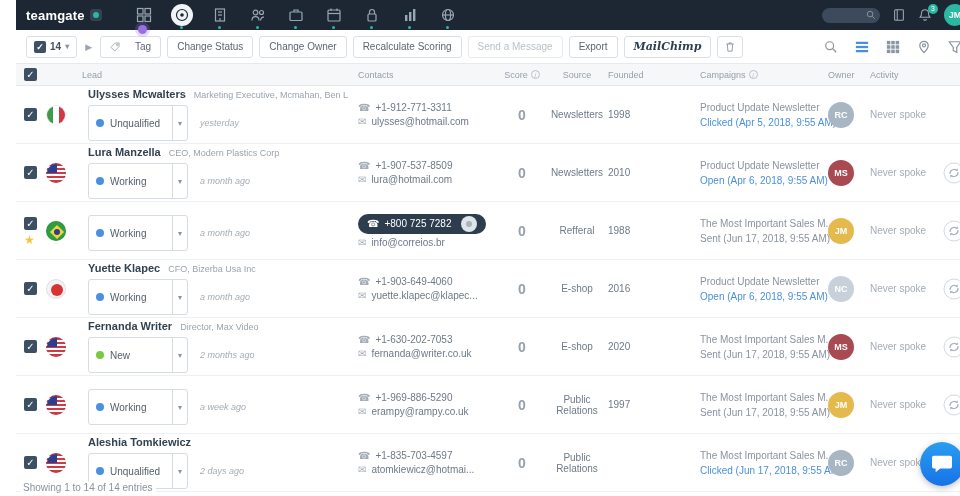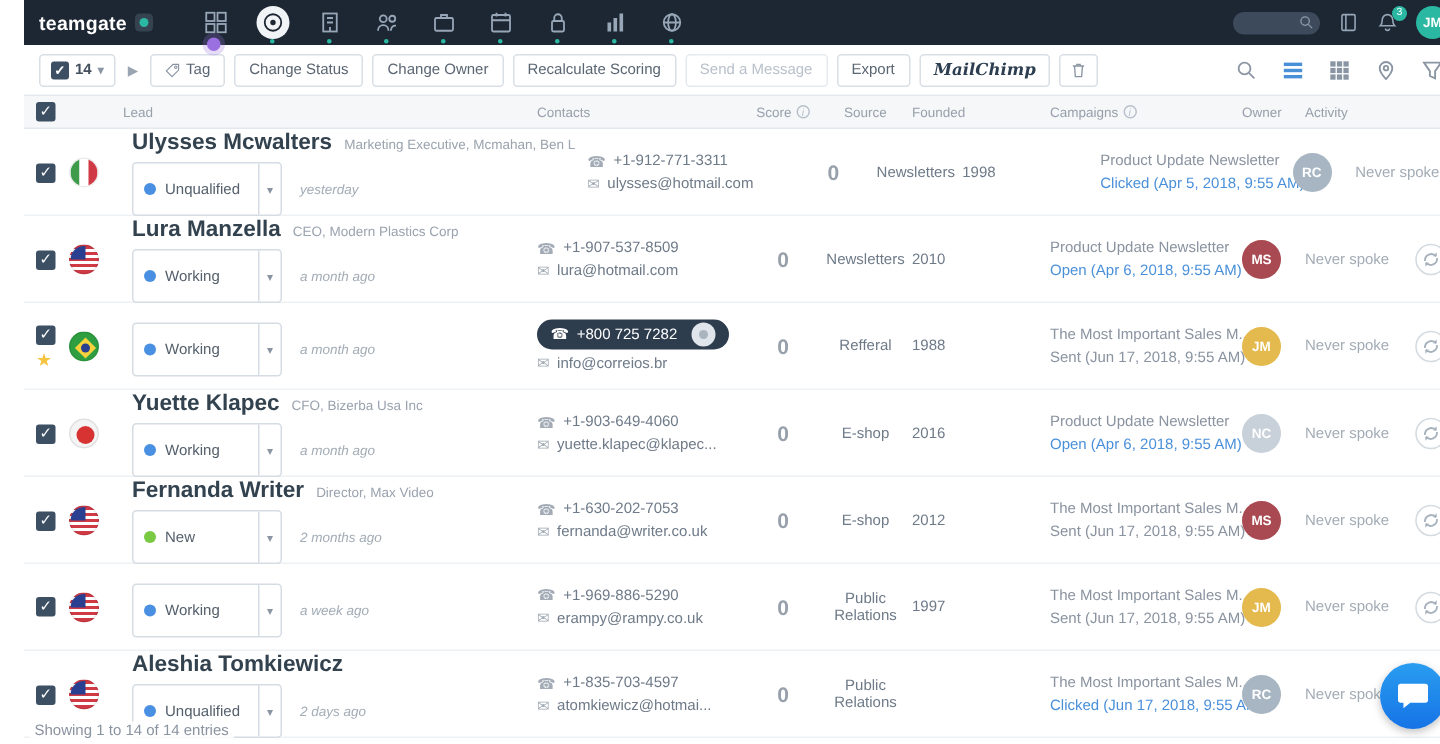--- a/index.html
+++ b/index.html
@@ -28,21 +28,21 @@
   .bell svg { stroke:#97a7b8; fill:none; stroke-width:1.2; }
   .badge { position:absolute; top:-4px; right:-6px; min-width:10px; height:10px; border-radius:5px; background:#2bb8a3; color:#fff; font-size:7px; line-height:10px; text-align:center; padding:0 2px; }
   .avatar-top { width:22px; height:22px; border-radius:50%; background:#2bb8a3; color:#fff; font-size:9px; font-weight:bold; display:flex; align-items:center; justify-content:center; cursor:pointer; }
 
   
   .toolbar { height:34px; background:#fff; border-bottom:1px solid #e6eaef; display:flex; align-items:center; gap:6px; padding:0 10px; position:relative; }
   .sel-btn { display:flex; align-items:center; gap:4px; border:1px solid #d9dfe6; border-radius:3px; height:22px; padding:0 7px; font-size:10px; color:#44505e; font-weight:bold; cursor:pointer; background:#fff; }
   .mini-cbx { width:12px; height:12px; background:#3d4f63; border-radius:2px; color:#fff; font-size:9px; line-height:12px; text-align:center; }
   .caret { color:#8a95a3; font-size:8px; }
   .play { color:#9aa5b1; font-size:9px; margin:0 2px; cursor:pointer; }
-  .tb { display:inline-flex; align-items:center; gap:4px; border:1px solid #d9dfe6; border-radius:3px; height:22px; padding:0 9px; font-size:10px; color:#5b6673; background:#fff; cursor:pointer; font-family:"Liberation Sans",sans-serif; }
+  .tb { display:inline-flex; align-items:center; gap:15px; border:1px solid #d9dfe6; border-radius:3px; height:22px; padding:0 9px; font-size:10px; color:#5b6673; background:#fff; cursor:pointer; font-family:"Liberation Sans",sans-serif; }
   .tb svg { stroke:#8a95a3; fill:none; stroke-width:1.2; }
   .tb.disabled { color:#b9c1cb; border-color:#e6eaef; cursor:default; }
   .tb.brand-mc span { font-family:"DejaVu Serif", serif; font-style:italic; font-weight:bold; font-size:11px; color:#2c3e50; }
   .tb.brand-sm span { font-weight:bold; font-size:10px; color:#2c3e50; }
   .bird { width:10px; height:10px; border-radius:50%; background:#2c3e50; position:relative; }
   .bird::after { content:""; position:absolute; right:-3px; top:3px; border-left:4px solid #2c3e50; border-top:2px solid transparent; border-bottom:2px solid transparent; }
   .tb.icon-only { padding:0 6px; }
   .view-icons { margin-left:auto; display:flex; align-items:center; gap:17px; padding-right:4px; }
   .view-icons > span { cursor:pointer; display:flex; }
   .view-icons svg { stroke:#8a95a3; fill:none; stroke-width:1.4; }
@@ -63,21 +63,21 @@
   .flag { width:20px; height:20px; border-radius:50%; overflow:hidden; display:flex; border:1px solid rgba(0,0,0,.08); position:relative; }
   .fi { flex:1; height:100%; }
   .usflag { background:repeating-linear-gradient(180deg,#cf3a45 0 2px,#fff 2px 4px); }
   .canton { position:absolute; left:0; top:0; width:10px; height:9px; background:#2a3f8f; }
   .diam { position:absolute; left:5px; top:5px; width:10px; height:10px; background:#f6d33c; transform:rotate(45deg); }
   .jdot, .bdot { position:absolute; border-radius:50%; }
   .jdot { left:4px; top:4px; width:12px; height:12px; background:#d83333; }
   .bdot { left:7px; top:7px; width:6px; height:6px; background:#2a3f8f; }
   .leadcell { padding-left:6px; }
   .lead-top { display:flex; align-items:baseline; gap:8px; white-space:nowrap; overflow:hidden; }
-  .lead-name { font-size:15px; font-weight:bold; color:#33424f; cursor:pointer;text-align:center; }
+  .lead-name { font-size:11px; font-weight:bold; color:#33424f; cursor:pointer;text-align:center; }
   .lead-title { font-size:9px; color:#9aa3ae; }
   .lead-bottom { display:flex; align-items:center; gap:12px; margin-top:5px; }
   .status-dd { display:inline-flex; align-items:center; height:36px; border:1px solid #d5dce3; border-radius:3px; background:#fff; cursor:pointer; }
   .sdot { width:8px; height:8px; border-radius:50%; margin:0 6px 0 7px; background:#4a90e2; }
   .slabel { font-size:10px; color:#55606c; width:62px; }
   .scaret { border-left:1px solid #d5dce3; padding:0 5px; font-size:8px; color:#8a95a3; align-self:stretch; display:flex; align-items:center; }
   .ltime { font-size:9px; font-style:italic; color:#a3acb6; }
   .contacts { font-size:10px; color:#6e7a88; padding-left:8px; }
   .cline { display:flex; align-items:center; gap:5px; margin:3px 0; }
   .cicon { color:#a3acb6; font-size:10px; }
@@ -569,21 +569,21 @@
           <span>+1-630-202-7053</span>
 
         </div>
         <div class="cline">
           <span class="cicon">✉</span>
           <span>fernanda@writer.co.uk</span>
         </div>
       </div>
       <div class="scorecell">0</div>
       <div class="srccell">E-shop</div>
-      <div class="fndcell">2012</div>
+      <div class="fndcell">2020</div>
       <div class="campcell">
         <div class="cmp-name">The Most Important Sales M...</div>
         <div class="cmp-status" style="color: rgb(138, 147, 160);">Sent (Jun 17, 2018, 9:55 AM)</div>
       </div>
       <div>
           <span class="owner-avatar" style="background: rgb(169, 74, 82);">MS</span>
         </div>
       <div class="actcell">Never spoke</div>
       <div class="synccell">
         <svg width="22" height="22" viewBox="0 0 22 22">

